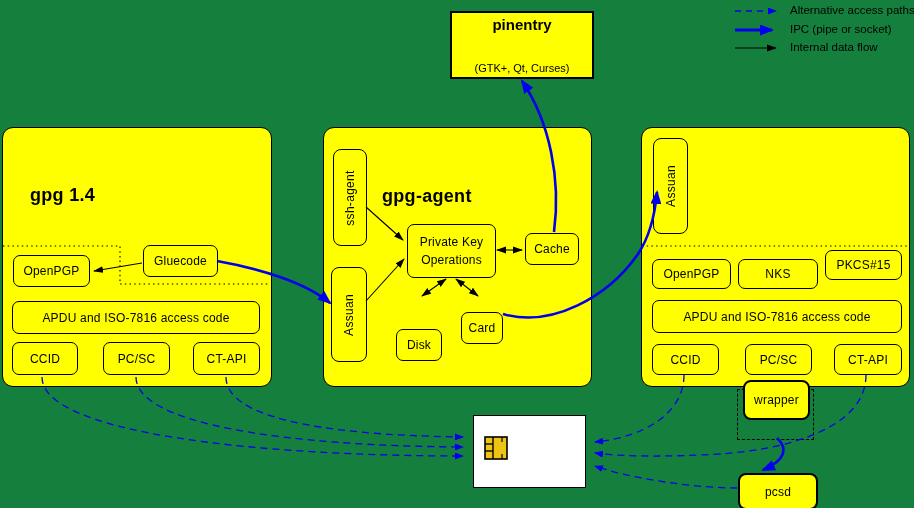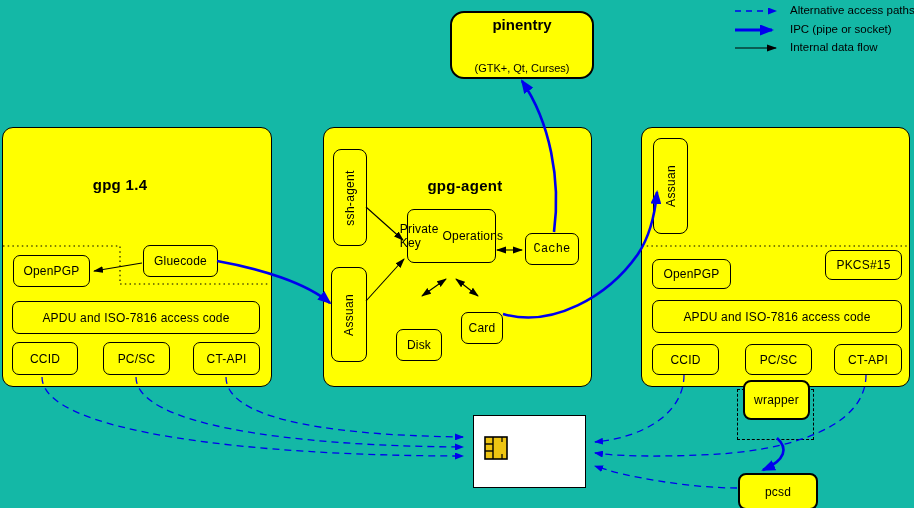--- a/index.html
+++ b/index.html
@@ -1,39 +1,39 @@
 <!DOCTYPE html>
 <html><head>
 <meta charset="utf-8">
 <style>
   html,body{margin:0;padding:0;background:#ffffff;}
   #stage{
-    position:relative;width:914px;height:508px;background:#14b8a6;overflow:hidden;
+    position:relative;width:914px;height:508px;background:#15803d;overflow:hidden;
     font-family:"Liberation Sans","DejaVu Sans",sans-serif;color:#000;
   }
   .bigbox{
     position:absolute;background:#ffff00;border:1.6px solid #000;border-radius:11px;
   }
   .node{
     position:absolute;background:#ffff00;border:1.3px solid #000;border-radius:7px;
     display:flex;align-items:center;justify-content:center;
     font-size:12px;letter-spacing:0.2px;
   }
   .node.thick{border-width:2px;border-radius:8px;}
   .vnode{
     position:absolute;background:#ffff00;border:1.3px solid #000;border-radius:8px;
     display:flex;align-items:center;justify-content:center;font-size:12px;
   }
   .vnode span{transform:rotate(-90deg);white-space:nowrap;letter-spacing:0.3px;}
   .title{
-    position:absolute;font-size:15px;font-weight:bold;text-align:center;letter-spacing:0.3px;
+    position:absolute;font-size:18px;font-weight:bold;letter-spacing:0.3px;margin-top:9px;
   }
   #pinentry-box{
     position:absolute;left:450px;top:11px;width:140px;height:64px;
-    background:#ffff00;border:2.2px solid #000;border-radius:14px;
+    background:#ffff00;border:2.2px solid #000;border-radius:0;
     display:flex;flex-direction:column;align-items:center;justify-content:center;gap:4px;
   }
   #pinentry-box .t{font-size:15px;font-weight:bold;}
   #pinentry-box .s{font-size:11px;margin-top:25px;}
   .dashedrect{
     position:absolute;border:1.6px dashed #000;background:transparent;
   }
   #smartcard{
     position:absolute;left:473px;top:415px;width:111px;height:71px;
     background:#ffffff;border:1.6px solid #000;
@@ -58,40 +58,41 @@
   <div class="bigbox" style="left:2px;top:127px;width:268px;height:258px;"></div>
   <div class="title" style="left:30px;top:176px;width:180px;">gpg 1.4</div>
   <div class="node" style="left:13px;top:255px;width:75px;height:30px;">OpenPGP</div>
   <div class="node" style="left:143px;top:245px;width:73px;height:30px;">Gluecode</div>
   <div class="node" style="left:12px;top:301px;width:246px;height:31px;">APDU and ISO-7816 access code</div>
   <div class="node" style="left:12px;top:342px;width:64px;height:31px;">CCID</div>
   <div class="node" style="left:103px;top:342px;width:65px;height:31px;">PC/SC</div>
   <div class="node" style="left:193px;top:342px;width:65px;height:31px;">CT-API</div>
 
   <div class="bigbox" style="left:323px;top:127px;width:267px;height:258px;"></div>
-  <div class="title" style="left:400px;top:177px;width:130px;">gpg-agent</div>
+  <div class="title" style="left:382px;top:177px;width:130px;">gpg-agent</div>
   <div class="vnode" style="left:333px;top:149px;width:32px;height:95px;">
       <span>ssh-agent</span>
     </div>
   <div class="vnode" style="left:331px;top:267px;width:34px;height:93px;">
       <span>Assuan</span>
     </div>
-  <div class="node" style="left:407px;top:209px;width:87px;height:52px;flex-direction:row;gap:4px;">
+  <div class="node" style="left:407px;top:224px;width:87px;height:52px;flex-direction:column;gap:4px;">
     <span>Private Key</span>
     <span>Operations</span>
   </div>
-  <div class="node" style="left:525px;top:233px;width:52px;height:30px;font-family:Liberation Mono, monospace;">Cache</div>
+  <div class="node" style="left:525px;top:233px;width:52px;height:30px;">Cache</div>
   <div class="node" style="left:396px;top:309px;width:44px;height:30px;margin-top:20px;">Disk</div>
   <div class="node" style="left:461px;top:312px;width:40px;height:30px;">Card</div>
 
   <div class="bigbox" style="left:641px;top:127px;width:267px;height:258px;"></div>
   <div class="vnode" style="left:653px;top:138px;width:33px;height:94px;">
       <span>Assuan</span>
     </div>
   <div class="node" style="left:652px;top:259px;width:77px;height:28px;">OpenPGP</div>
+  <div class="node" style="left:738px;top:259px;width:78px;height:28px;">NKS</div>
   <div class="node" style="left:825px;top:250px;width:75px;height:28px;">PKCS#15</div>
   <div class="node" style="left:652px;top:300px;width:248px;height:31px;">APDU and ISO-7816 access code</div>
   <div class="node" style="left:652px;top:344px;width:65px;height:29px;">CCID</div>
   <div class="node" style="left:745px;top:344px;width:65px;height:29px;">PC/SC</div>
   <div class="node" style="left:834px;top:344px;width:66px;height:29px;">CT-API</div>
 
   <div class="dashedrect" style="left:737px;top:389px;width:75px;height:49px;"></div>
   <div class="node thick" style="left:743px;top:380px;width:63px;height:36px;">wrapper</div>
   <div class="node thick" style="left:738px;top:473px;width:76px;height:33px;">pcsd</div>
 

